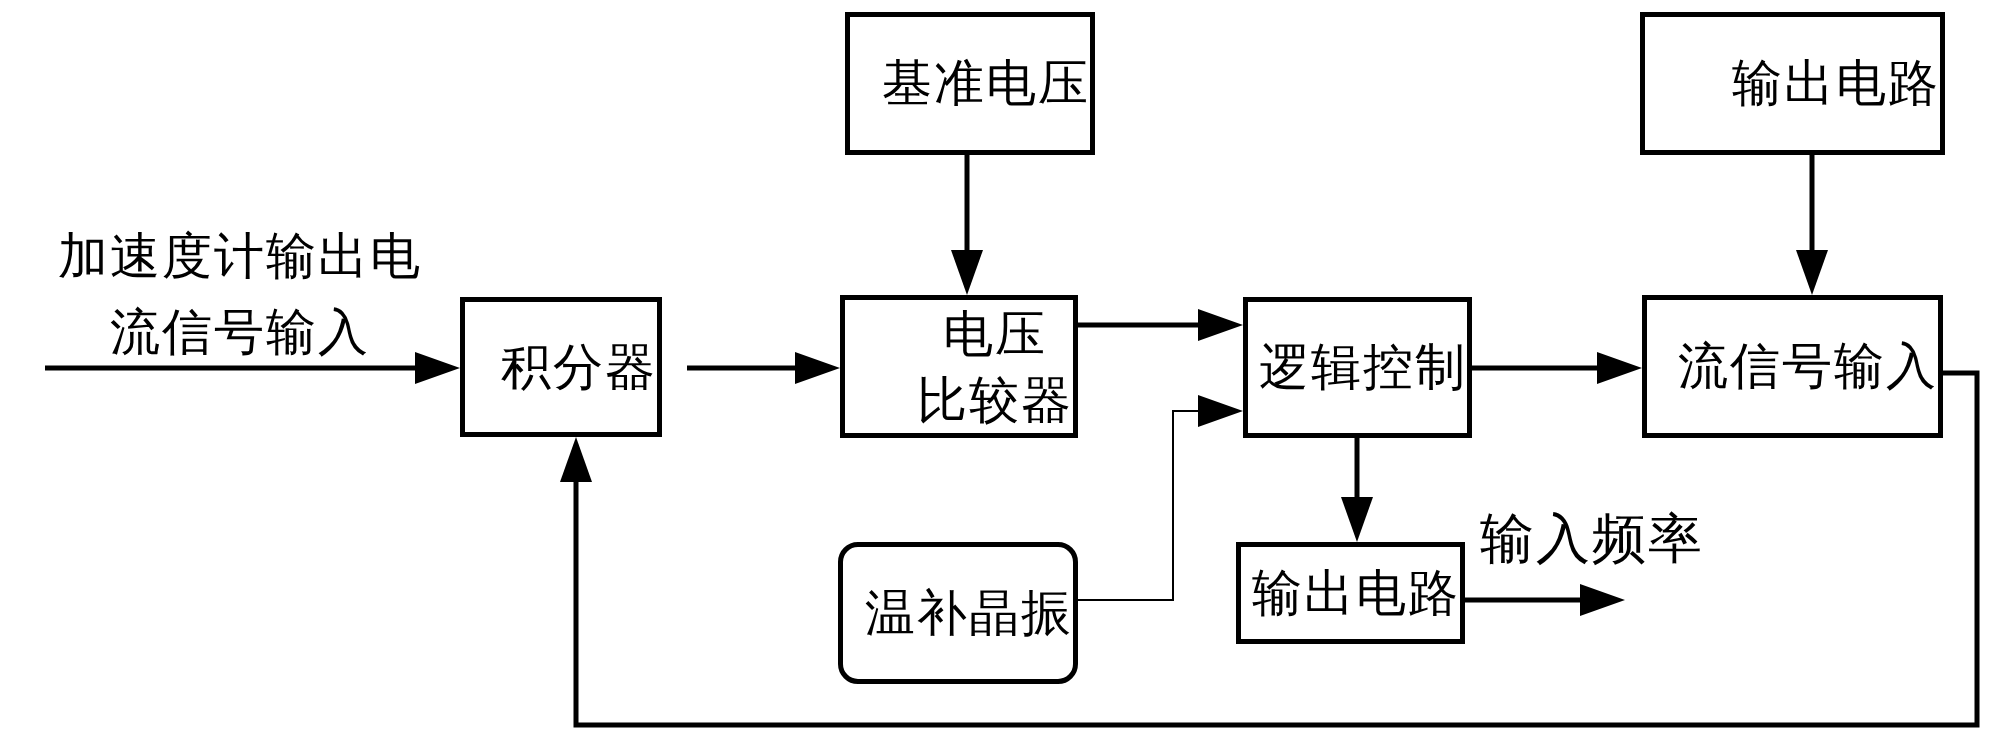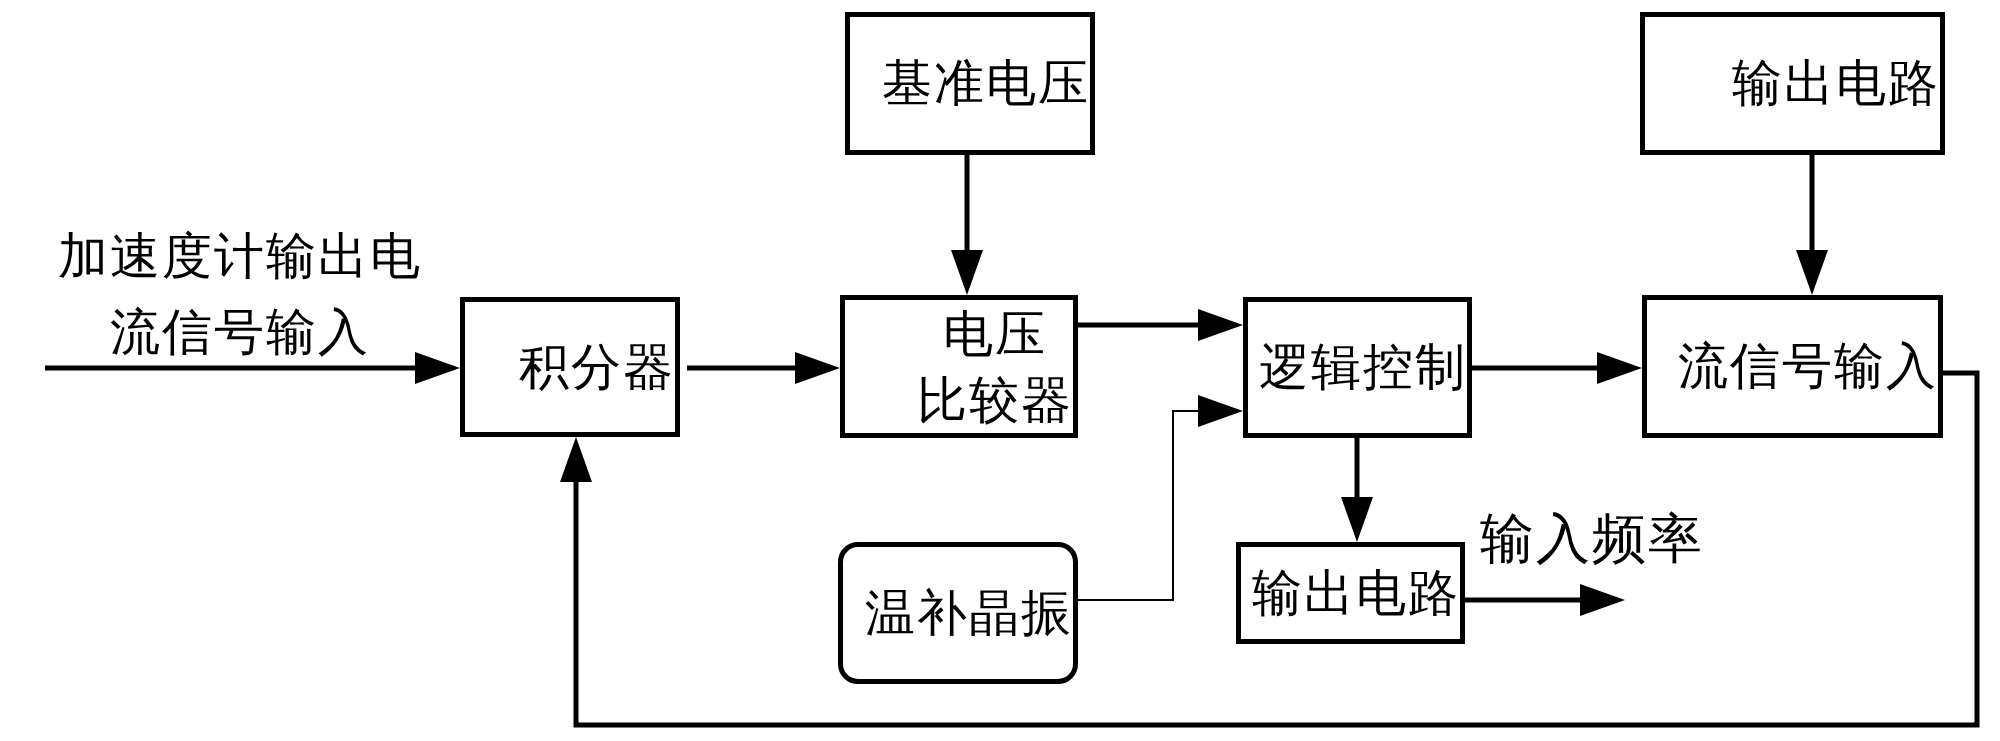--- a/index.html
+++ b/index.html
@@ -59,21 +59,21 @@
   .input-label span { display: block; }
   .output-freq-label {
     left: 1480px;
     top: 511px;
     width: 200px;
     line-height: 56px;
   }
   
   .box-reference-voltage      { left: 845px;  top: 12px;  width: 250px; height: 143px; }
   .box-constant-current       { left: 1640px; top: 12px;  width: 305px; height: 143px; }
-  .box-integrator             { left: 460px;  top: 297px; width: 220px; height: 140px; padding-left: 44px; }
+  .box-integrator             { left: 460px;  top: 297px; width: 202px; height: 140px; padding-left: 44px; }
   .box-voltage-comparator     { left: 840px;  top: 295px; width: 238px; height: 143px; padding-left: 48px; }
   .box-logic-control          { left: 1243px; top: 297px; width: 229px; height: 141px; }
   .box-polarity-switch        { left: 1642px; top: 295px; width: 301px; height: 143px; }
   .box-temp-crystal           { left: 838px;  top: 542px; width: 240px; height: 142px; border-radius: 20px; }
   .box-output-circuit         { left: 1236px; top: 542px; width: 229px; height: 102px; }
 </style>
 </head>
 <body>
 
 <div class="stage">

